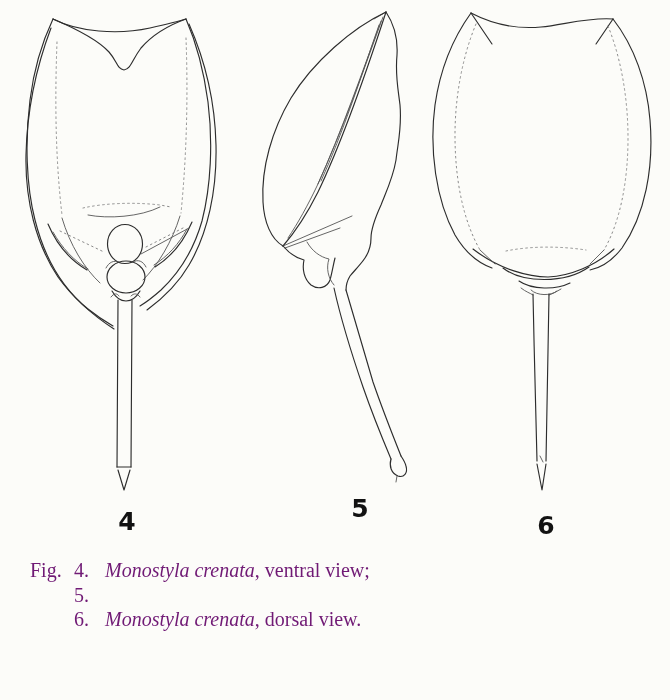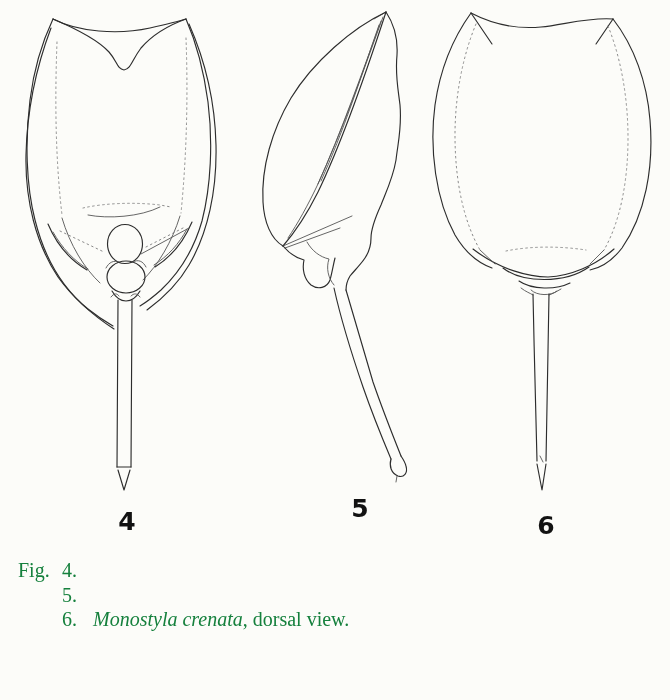--- a/index.html
+++ b/index.html
@@ -27,24 +27,24 @@
     font-family:"DejaVu Sans","Liberation Sans",sans-serif;
     font-weight:700;
     font-size:25px;
     color:#121212;
   }
   #num4{left:110px;top:507px;}
   #num5{left:343px;top:494px;}
   #num6{left:529px;top:511px;}
   .caption{
     position:absolute;
-    left:18px;top:558px;width:470px;
+    left:30px;top:558px;width:470px;
     font-size:20px;
     line-height:24.5px;
-    color:#15803d;
+    color:#701a75;
   }
   .cap-row{display:flex;}
   .cap-pre{width:44px;flex:0 0 44px;}
   .cap-no{width:31px;flex:0 0 31px;}
   .cap-text i{font-style:italic;}
 </style>
 </head>
 <body>
 
 <div class="page">
@@ -138,20 +138,21 @@
   </svg>
 
   <div class="fig-num" id="num4">4</div>
   <div class="fig-num" id="num5">5</div>
   <div class="fig-num" id="num6">6</div>
 
   <div class="caption">
     <div class="cap-row">
       <span class="cap-pre">Fig.</span>
       <span class="cap-no">4.</span>
+      <span class="cap-text"><i>Monostyla crenata</i><span>, ventral view;</span></span>
     </div>
     <div class="cap-row">
       <span class="cap-pre"></span>
       <span class="cap-no">5.</span>
     </div>
     <div class="cap-row">
       <span class="cap-pre"></span>
       <span class="cap-no">6.</span>
       <span class="cap-text"><i>Monostyla crenata</i><span>, dorsal view.</span></span>
     </div>

